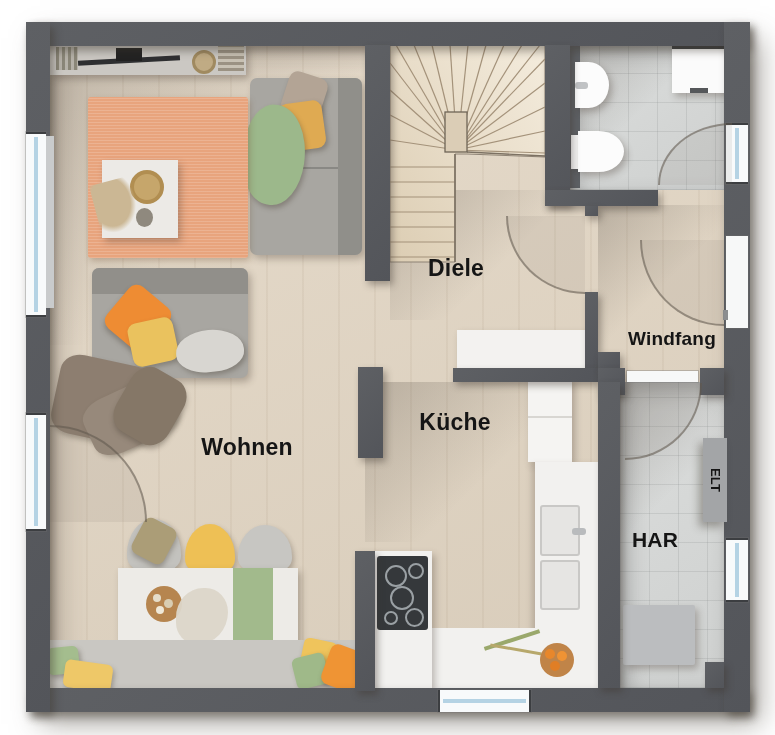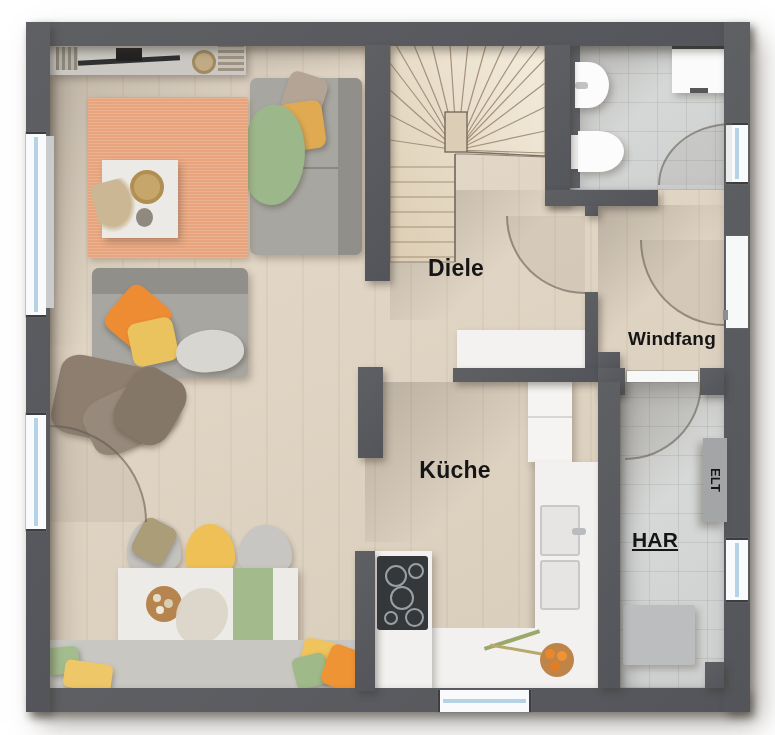--- a/index.html
+++ b/index.html
@@ -233,18 +233,19 @@
 
   <div class="doorleaf" style="left:627px;top:371px;width:71px;height:11px;"></div>
   <div class="arc arc-br" style="left:625px;top:383px;width:75px;height:75px;"></div>
 
   <div class="winV" style="left:726px;top:538px;width:22px;height:60px;"></div>
   <div class="winH" style="left:438px;top:690px;width:89px;height:22px;"></div>
 
   <div class="furn" style="left:703px;top:438px;width:24px;height:84px;background:#a3a5a7;box-shadow:-4px 5px 8px rgba(60,54,46,.4);"></div>
   <div class="lbl" style="left:715px;top:480px;font-size:13px;transform:translate(-50%,-50%) rotate(90deg);">ELT</div>
 
+  <div class="lbl" style="left:247px;top:447px;font-size:23px;">Wohnen</div>
   <div class="lbl" style="left:456px;top:268px;font-size:23px;">Diele</div>
-  <div class="lbl" style="left:455px;top:470px;font-size:23px;">Küche</div>
+  <div class="lbl" style="left:455px;top:422px;font-size:23px;">Küche</div>
   <div class="lbl" style="left:672px;top:339px;font-size:19px;">Windfang</div>
-  <div class="lbl" style="left:655px;top:540px;font-size:21px;text-decoration:underline;">HAR</div>
+  <div class="lbl" style="left:655px;top:540px;font-size:21px;">HAR</div>
 
 </div>
 
 </body></html>

